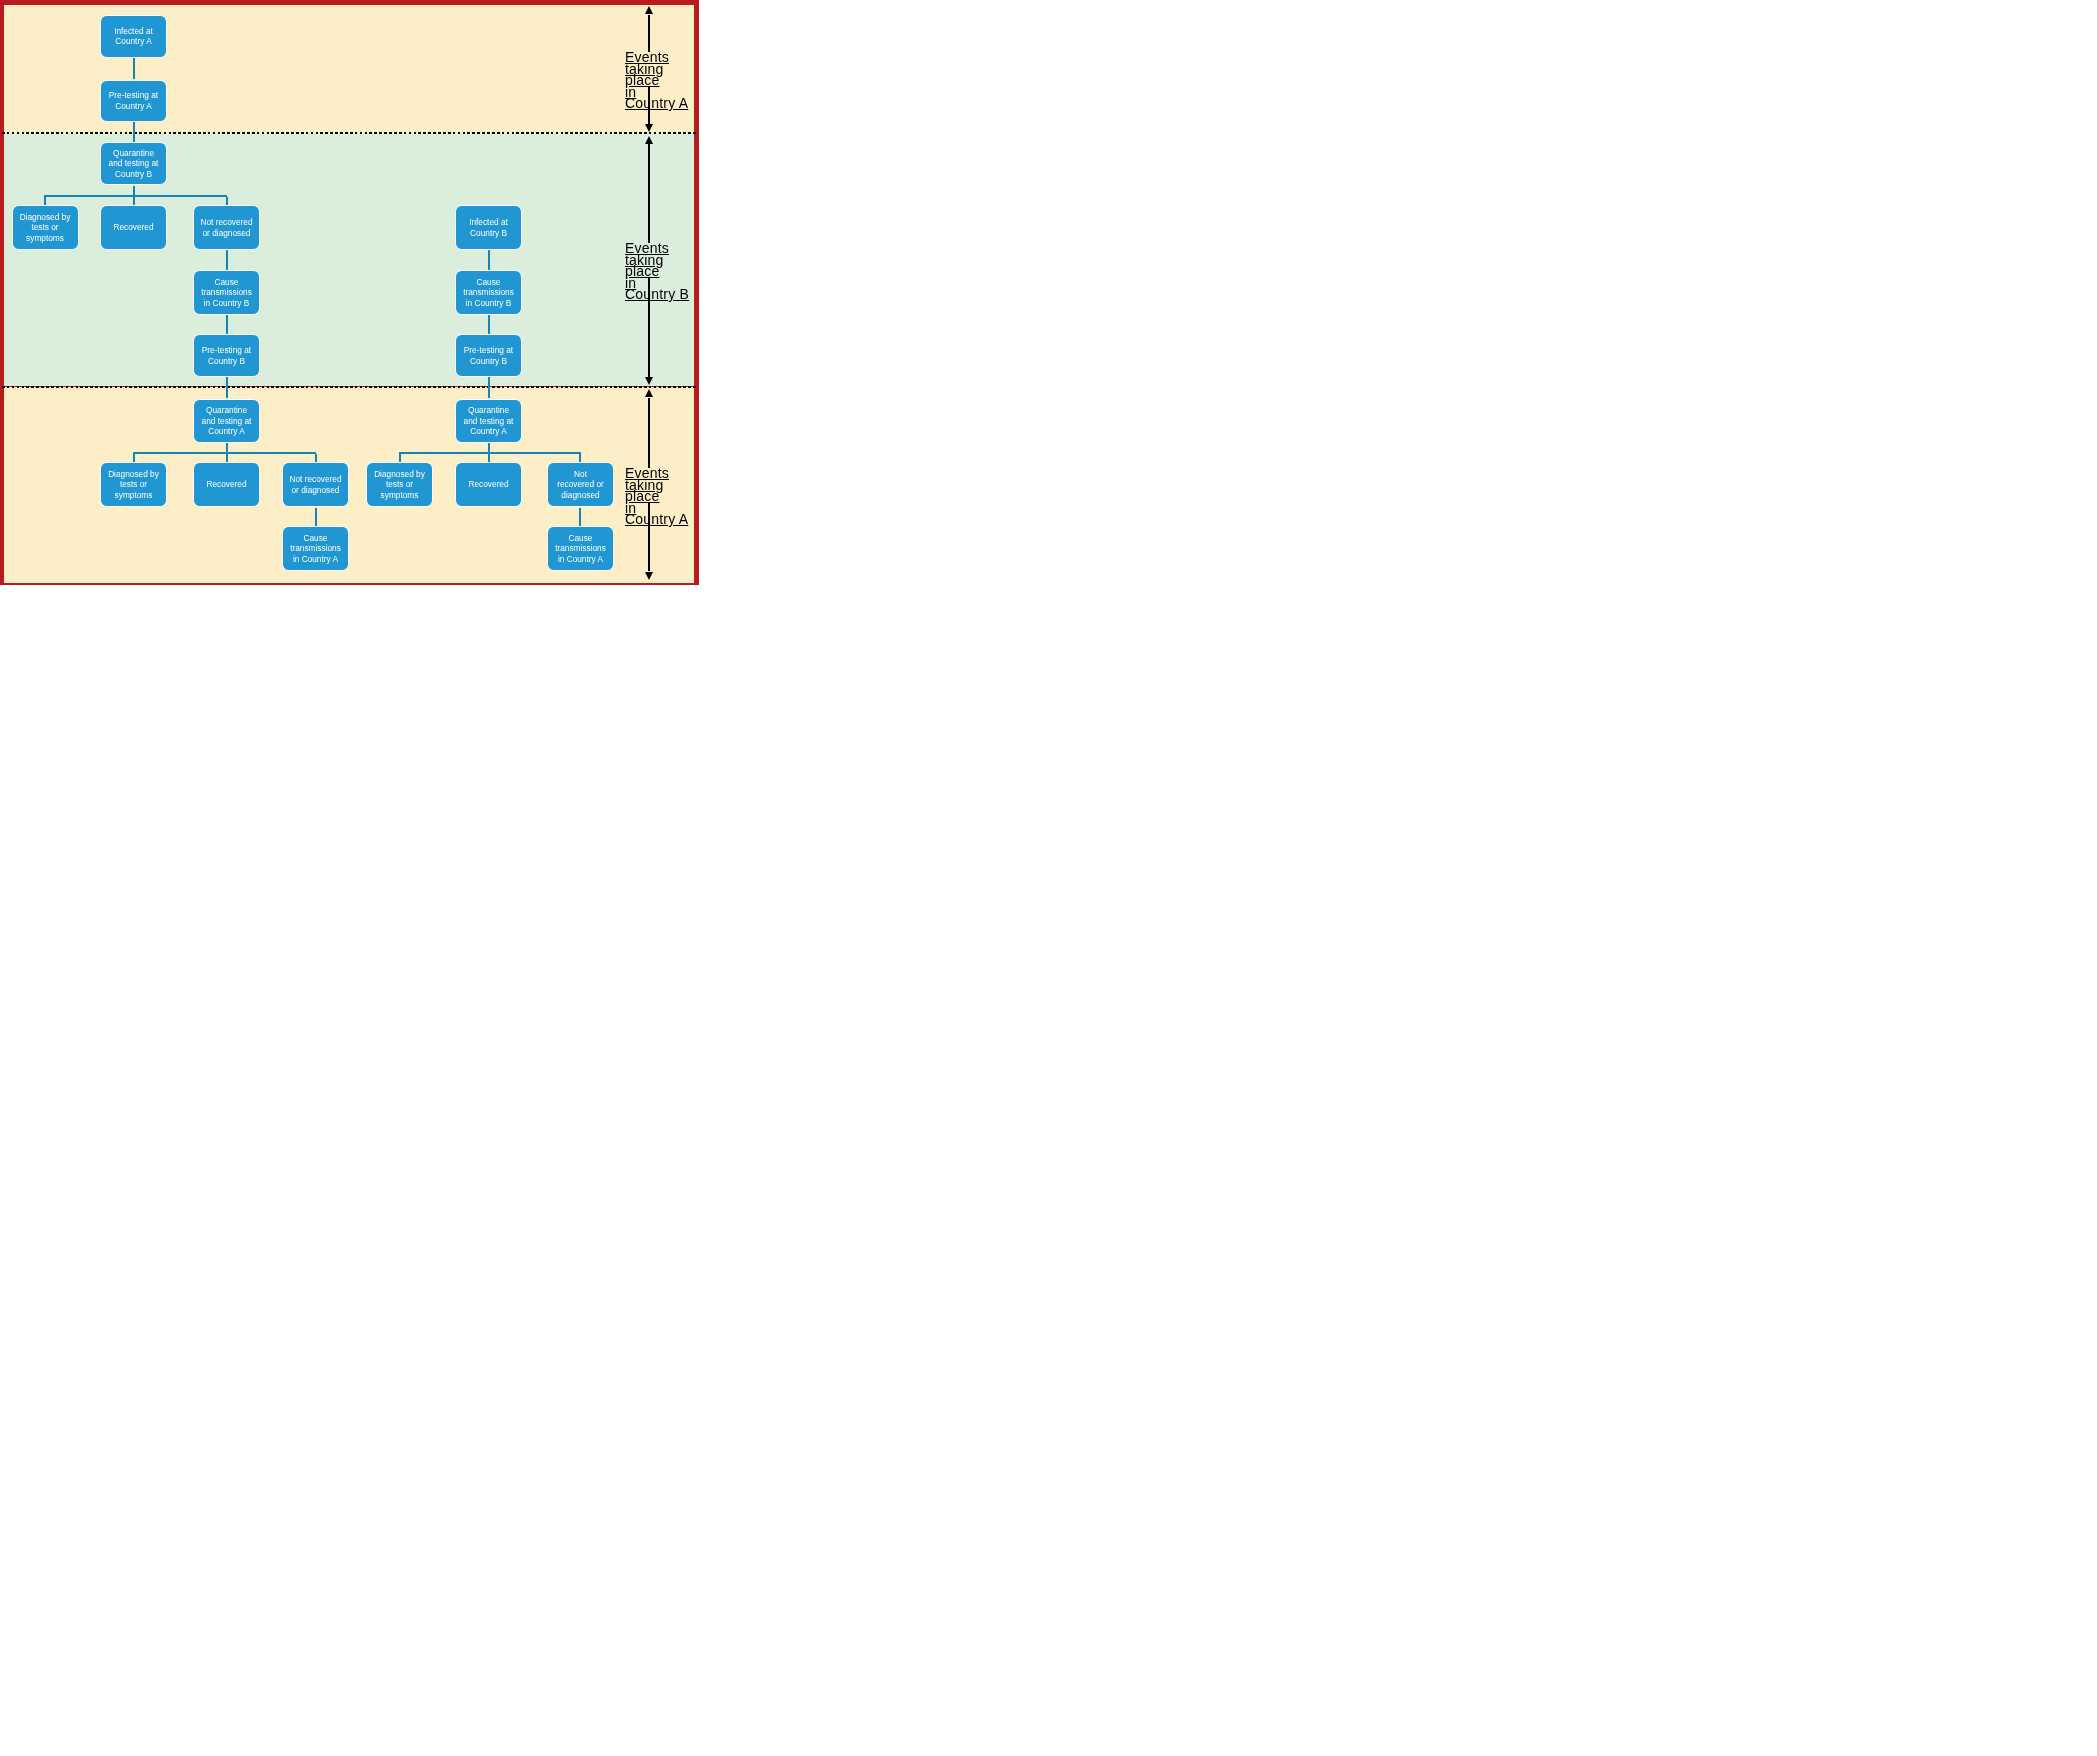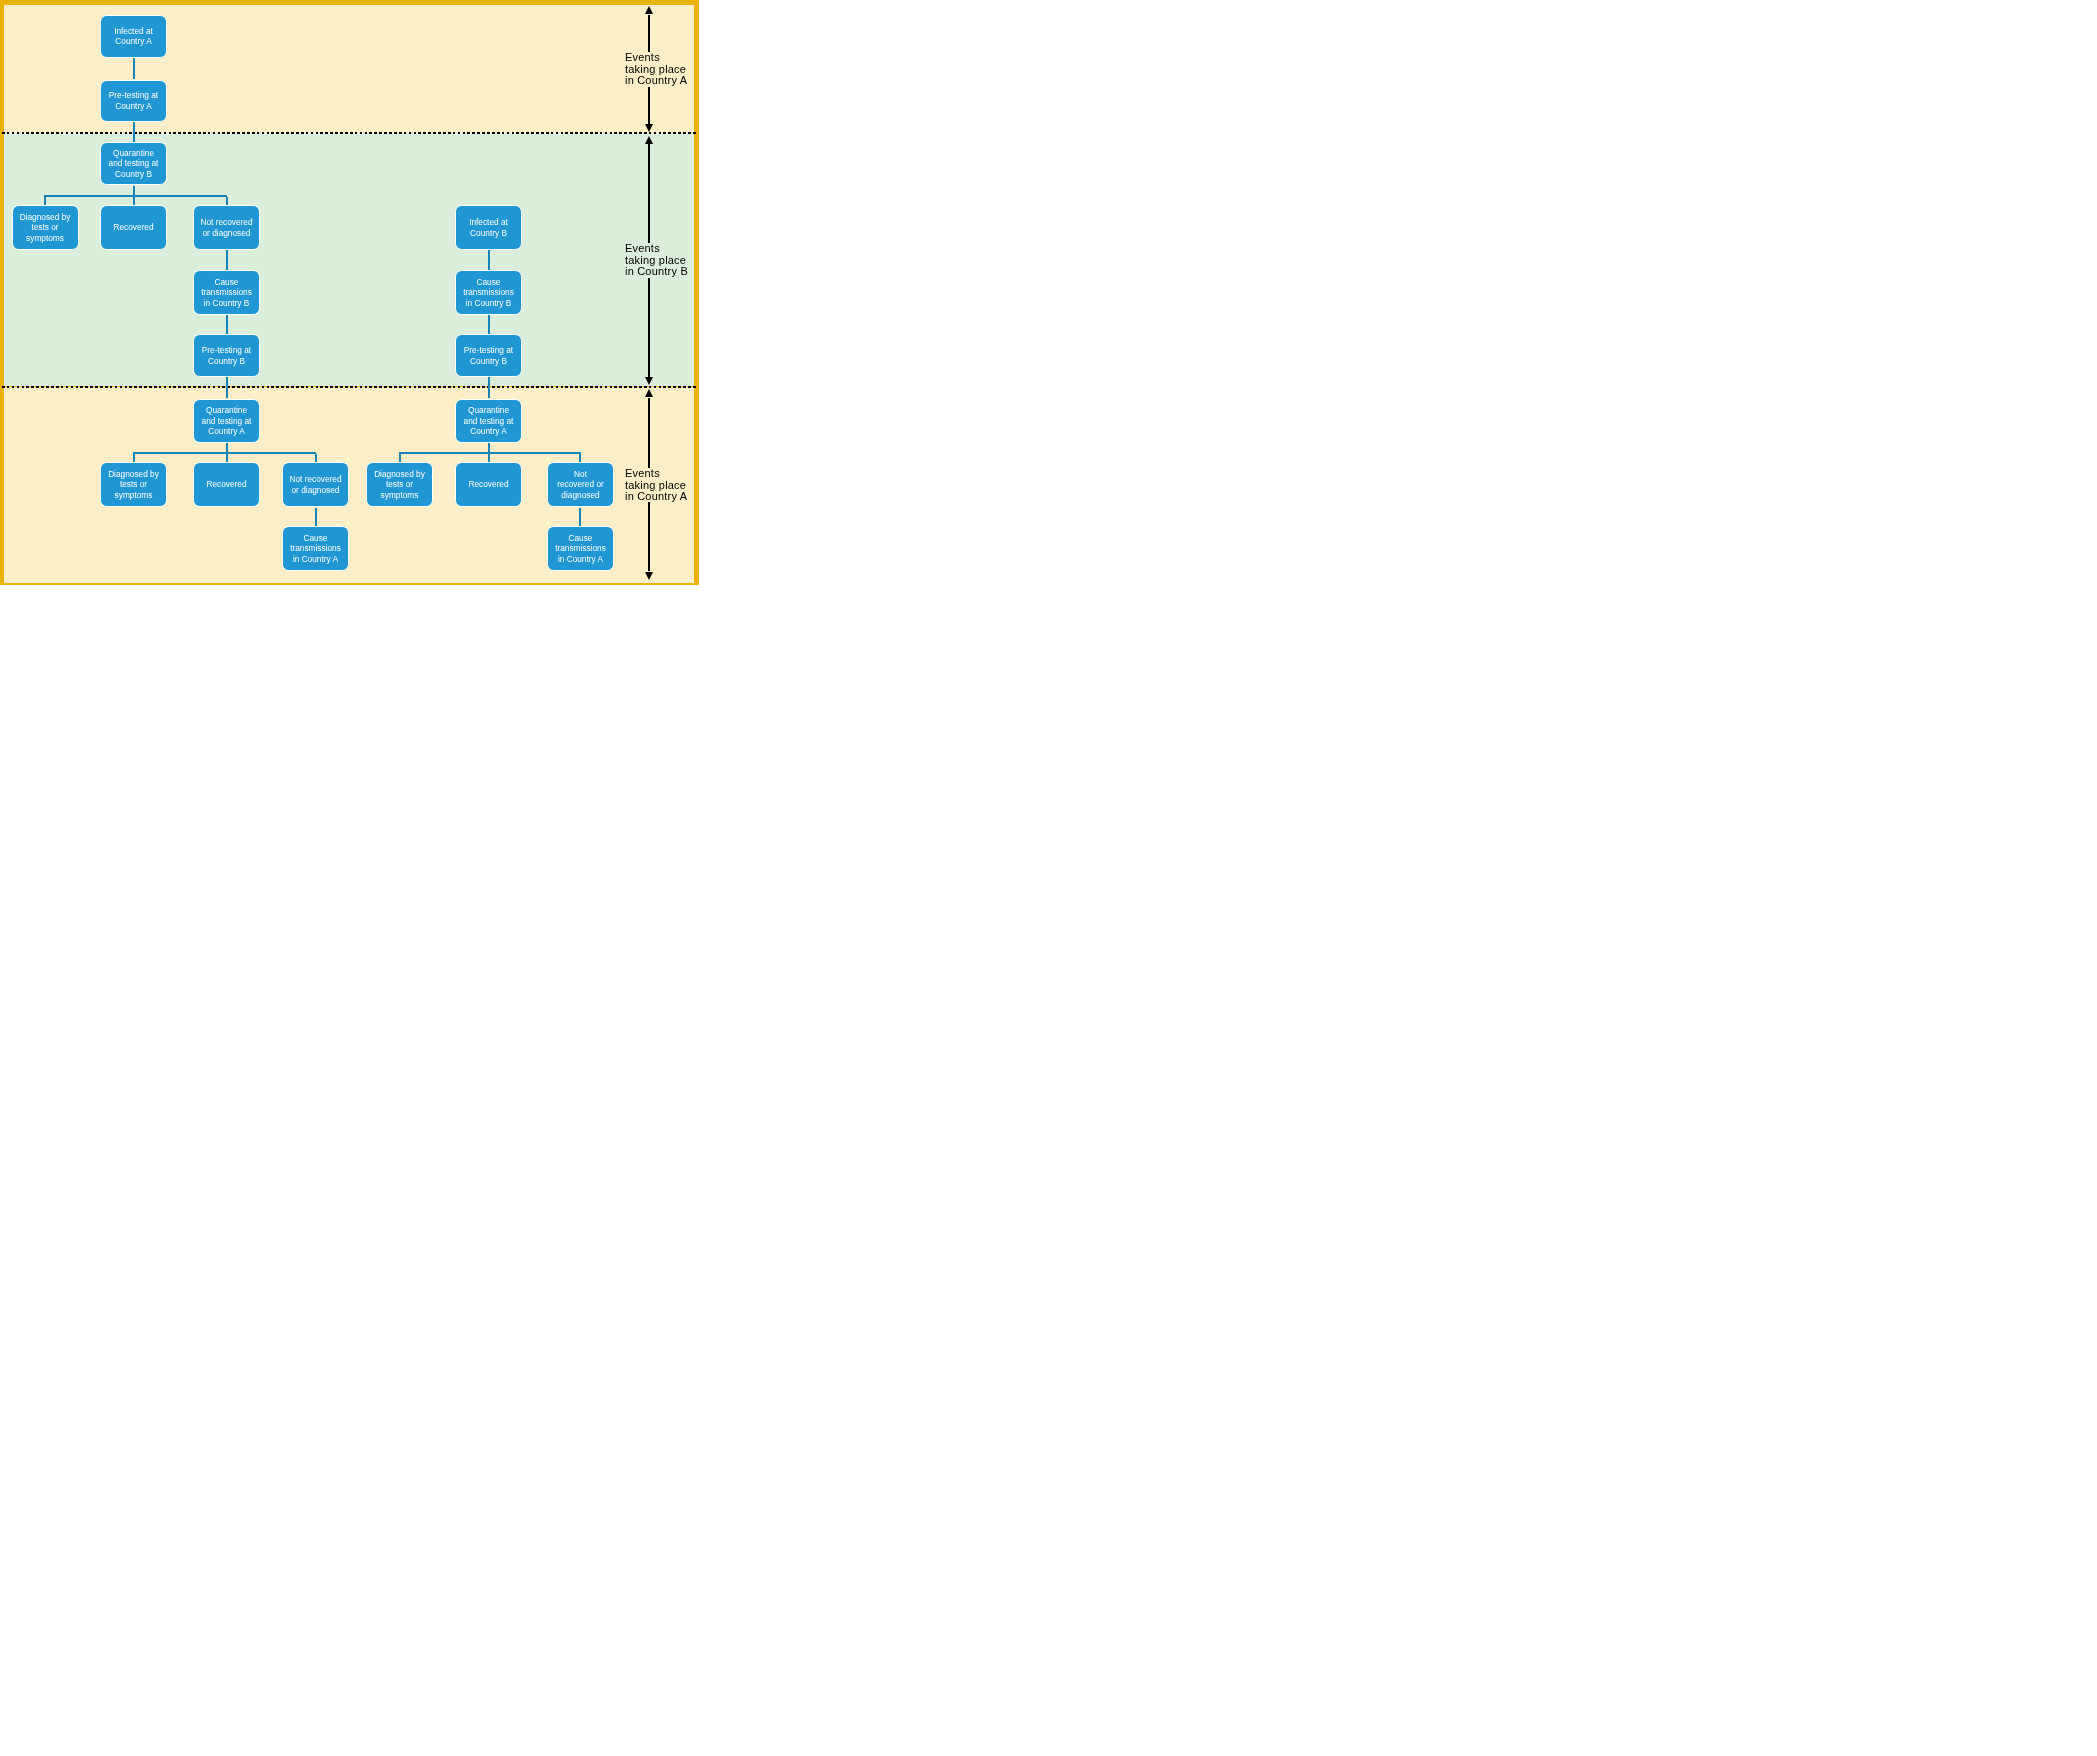--- a/index.html
+++ b/index.html
@@ -1,31 +1,31 @@
 <!DOCTYPE html>
 <html style="font-size:8.3px"><head>
 <meta charset="utf-8">
 <style>
   html,body{margin:0;padding:0;background:#ffffff;}
-  #diagram{position:relative;width:699px;height:585px;background:#eab308;
+  #diagram{position:relative;width:699px;height:585px;background:#b91c1c;
            font-family:"Liberation Sans", sans-serif;overflow:hidden;}
   .band{position:absolute;left:3.6px;width:690px;}
   .separator{position:absolute;left:2.1px;width:695px;height:1.6px;
              background:repeating-linear-gradient(90deg,#000 0 2.6px,transparent 2.6px 4.9px);}
   .node{position:absolute;box-sizing:border-box;border:1.6px solid #fff;border-radius:6.8px;
         display:flex;align-items:center;justify-content:center;text-align:center;
         color:#fff;font-size:8.3px;line-height:1.27;white-space:pre-line;z-index:4;}
   .conn{position:absolute;z-index:3;}
   .arrow-seg{position:absolute;width:2.1px;background:#000;z-index:2;}
   .arrow-head{position:absolute;width:0;height:0;z-index:2;
               border-left:4.7px solid transparent;border-right:4.7px solid transparent;}
   .arrow-head.up{border-bottom:8.9px solid #000;}
   .arrow-head.down{border-top:8.9px solid #000;}
-  .band-label{position:absolute;left:625px;width:65px;color:#000;font-size:11px;
-              line-height:11.5px;letter-spacing:0.2px;white-space:pre-line;z-index:5;}
+  .band-label{position:absolute;left:625px;width:65px;color:#000;font-size:14px;
+              line-height:11.5px;letter-spacing:0.2px;white-space:pre-line;z-index:5;text-decoration:underline;}
 </style>
 </head>
 <body>
 
 <div id="diagram">
     <div class="band" style="top: 5.2px; height: 128px; background: rgb(252, 239, 200);"></div>
     <div class="band" style="top: 133px; height: 253px; background: rgb(219, 237, 219);"></div>
     <div class="band" style="top: 387px; height: 196px; background: rgb(252, 239, 200);"></div>
     <div class="separator" style="top: 132px;"></div>
     <div class="separator" style="top: 386px;"></div>

